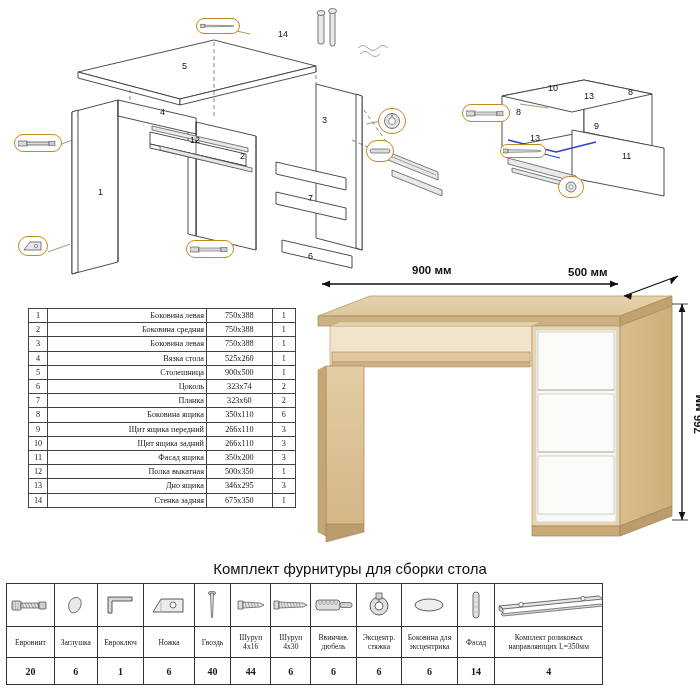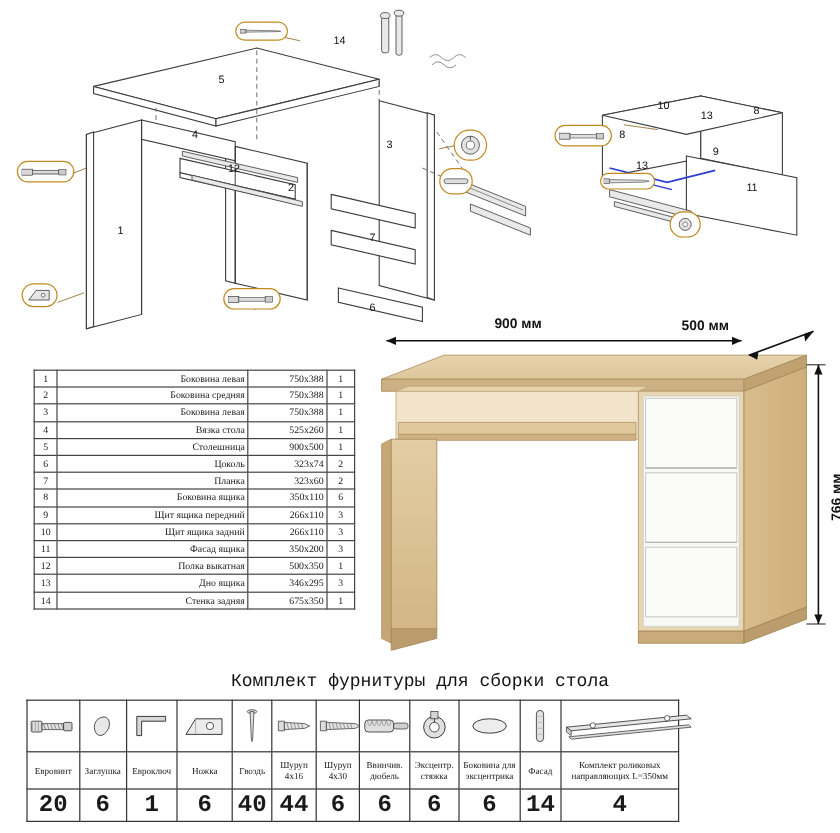--- a/index.html
+++ b/index.html
@@ -68,21 +68,21 @@
   .parts-table td {
     border: 1px solid #444;
     padding: 0 2px;
     height: 13.2px;
     line-height: 13.2px;
     white-space: nowrap;
     overflow: hidden;
   }
   .parts-table td.c-num { width: 14px; text-align: center; }
   .parts-table td.c-name { width: 150px; text-align: right; padding-left: 4px; }
-  .parts-table td.c-size { width: 60px; text-align: right; }
+  .parts-table td.c-size { width: 60px; text-align: center; }
   .parts-table td.c-qty { width: 18px; text-align: center; }
 
   
   .desk-wrap {
     position: absolute;
     left: 300px;
     top: 274px;
     width: 390px;
     height: 300px;
   }
@@ -101,50 +101,50 @@
   }
 
   
   .kit-title {
     position: absolute;
     left: 0;
     top: 560px;
     width: 700px;
     text-align: center;
     font-size: 15px;
-    font-family: Liberation Mono, monospace;
+    font-family: Liberation Sans, sans-serif;
     color: #111;
   }
   .kit-table {
     position: absolute;
-    left: 22px;
+    left: 6px;
     top: 583px;
-    width: 544px;
+    width: 597px;
     border-collapse: collapse;
     table-layout: fixed;
   }
   .kit-table td {
     border: 1px solid #333;
     text-align: center;
     vertical-align: middle;
     padding: 0;
   }
   .kit-pic { height: 42px; }
   .kit-name {
     height: 30px;
     font-size: 7.6px;
     line-height: 9px;
     font-family: "Liberation Serif", serif;
     padding: 1px 1px;
   }
   .kit-qty {
     height: 26px;
-    font-size: 20px;
+    font-size: 10px;
     font-weight: bold;
-    font-family: Liberation Mono, monospace;
+    font-family: Liberation Serif, serif;
   }
   .kit-pic svg { display: block; margin: 0 auto; }
 </style>
 </head>
 <body>
 
 <div class="stage">
 
   <div class="exploded">
     <svg width="700" height="285" viewBox="0 0 700 285">

